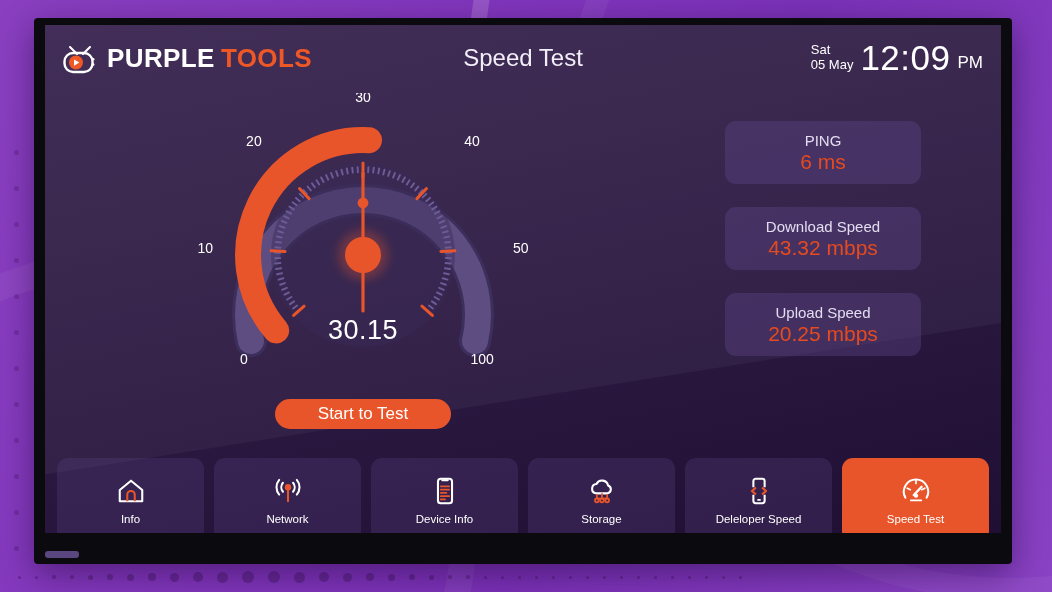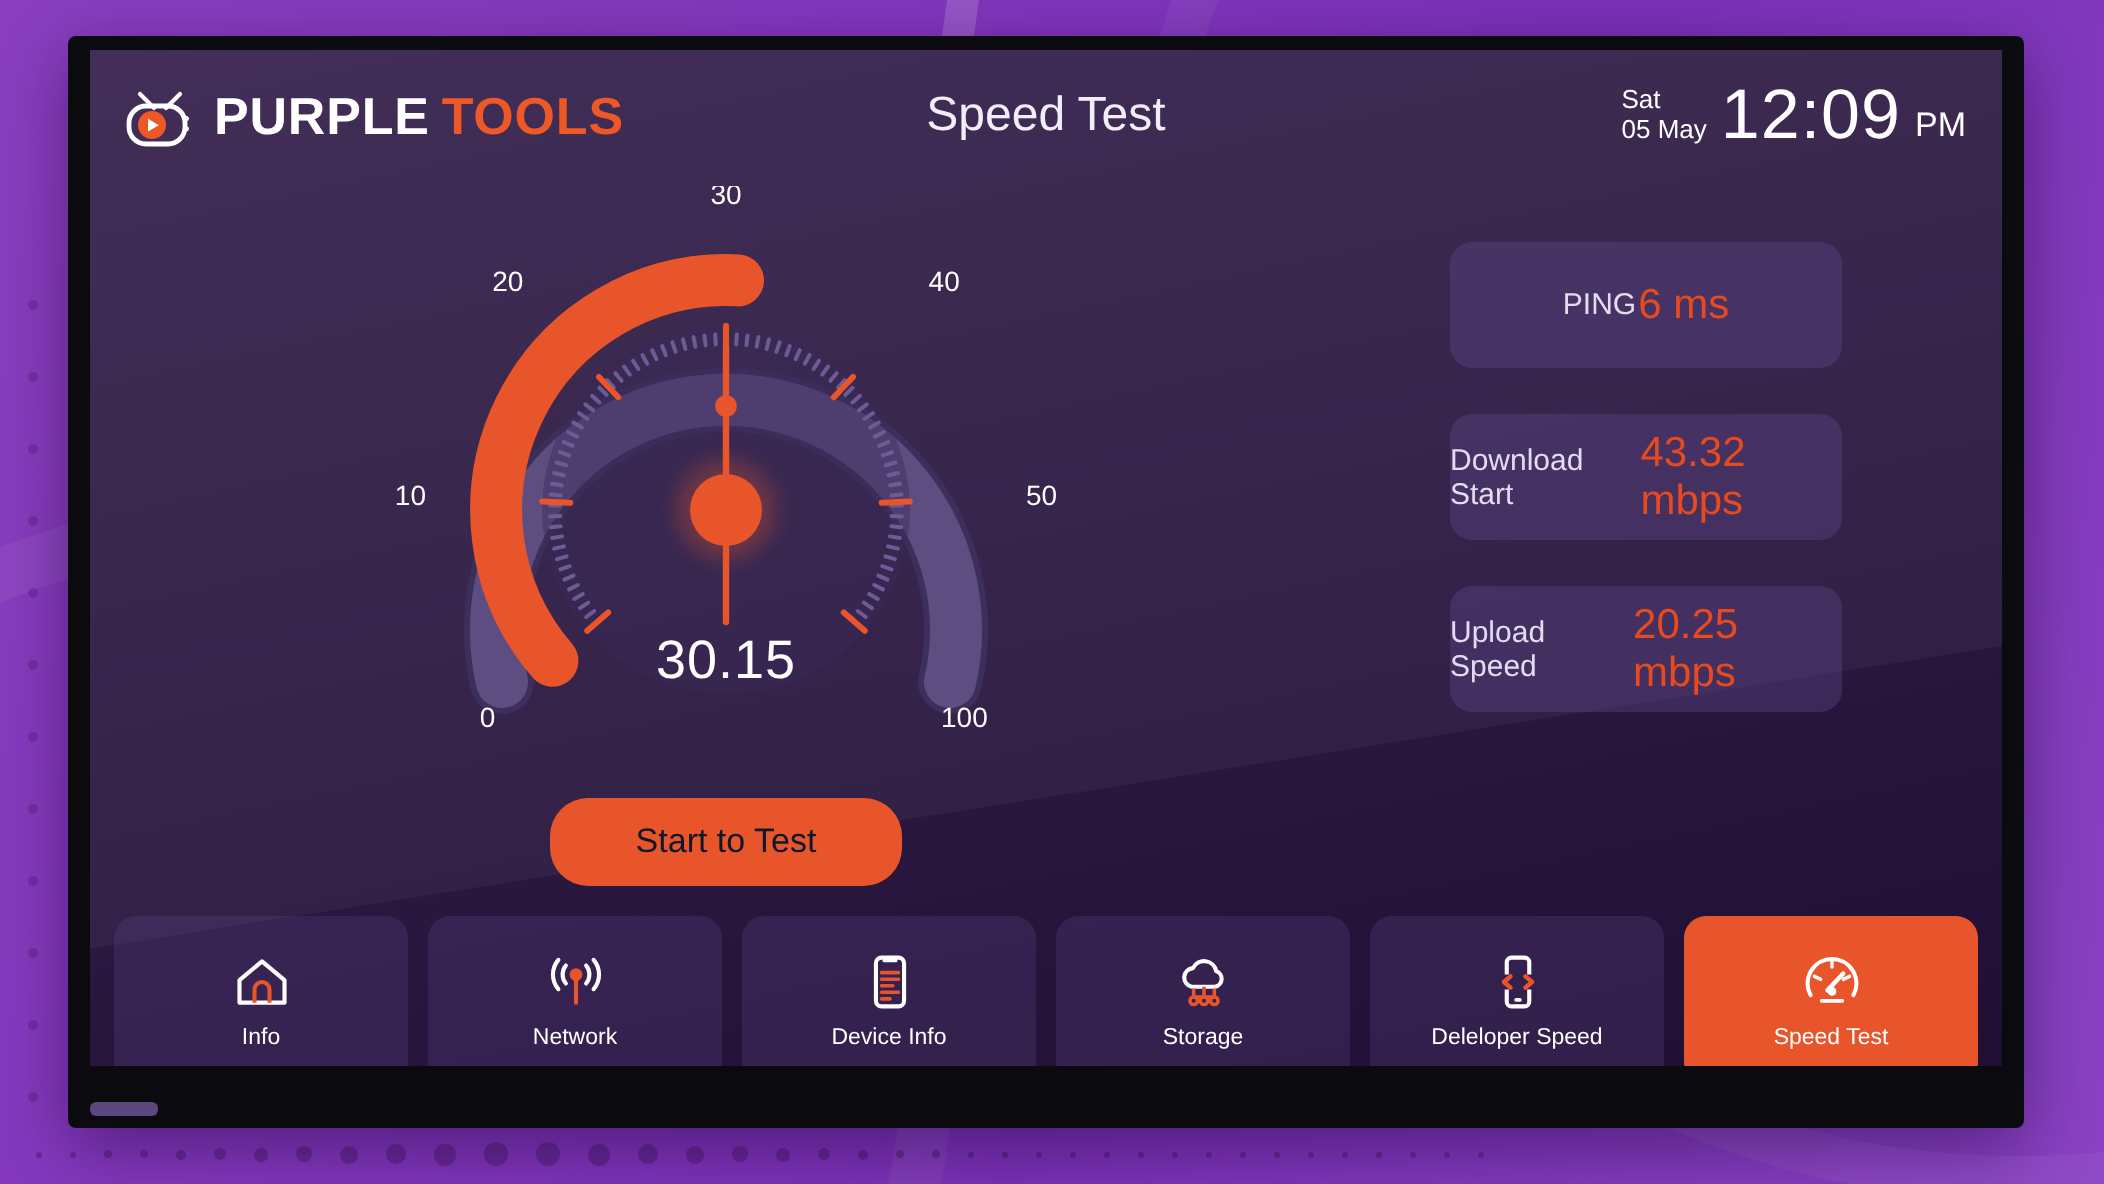--- a/index.html
+++ b/index.html
@@ -182,46 +182,46 @@
     text-align: center;
     font-size: 27px;
     color: #ffffff;
     font-weight: 400;
     letter-spacing: 0.5px;
   }
 
   .start-btn {
     margin-top: 6px;
     width: 176px;
-    height: 44px;
+    height: 30px;
     border: none;
     border-radius: 19px;
     background: #e9552a;
-    color: #0f172a;
+    color: #ffffff;
     font-size: 17px;
     font-family: "Liberation Sans", sans-serif;
     cursor: pointer;
   }
 
   
   .stats-col {
     flex: 1;
     padding-top: 30px;
     display: flex;
     flex-direction: column;
     align-items: center;
     gap: 23px;
   }
   .stat-card {
     width: 196px;
     height: 63px;
     border-radius: 11px;
     background: rgba(92,70,136,0.40);
     display: flex;
-    flex-direction: row;
+    flex-direction: column;
     align-items: center;
     justify-content: center;
     gap: 1px;
   }
   .stat-label { font-size: 15px; color: #e3dcf0; }
   .stat-value { font-size: 21px; color: #e64a1e; font-weight: 400; }
 
   
   .navbar {
     height: 66px;
@@ -510,21 +510,21 @@
 
             <button class="start-btn">Start to Test</button>
           </div>
 
           <div class="stats-col" id="stats">
               <div class="stat-card">
                 <div class="stat-label">PING</div>
                 <div class="stat-value">6 ms</div>
               </div>
               <div class="stat-card">
-                <div class="stat-label">Download Start</div>
+                <div class="stat-label">Download Speed</div>
                 <div class="stat-value">43.32 mbps</div>
               </div>
               <div class="stat-card">
                 <div class="stat-label">Upload Speed</div>
                 <div class="stat-value">20.25 mbps</div>
               </div>
             </div>
         </div>
 
         <div class="navbar" id="navbar">

